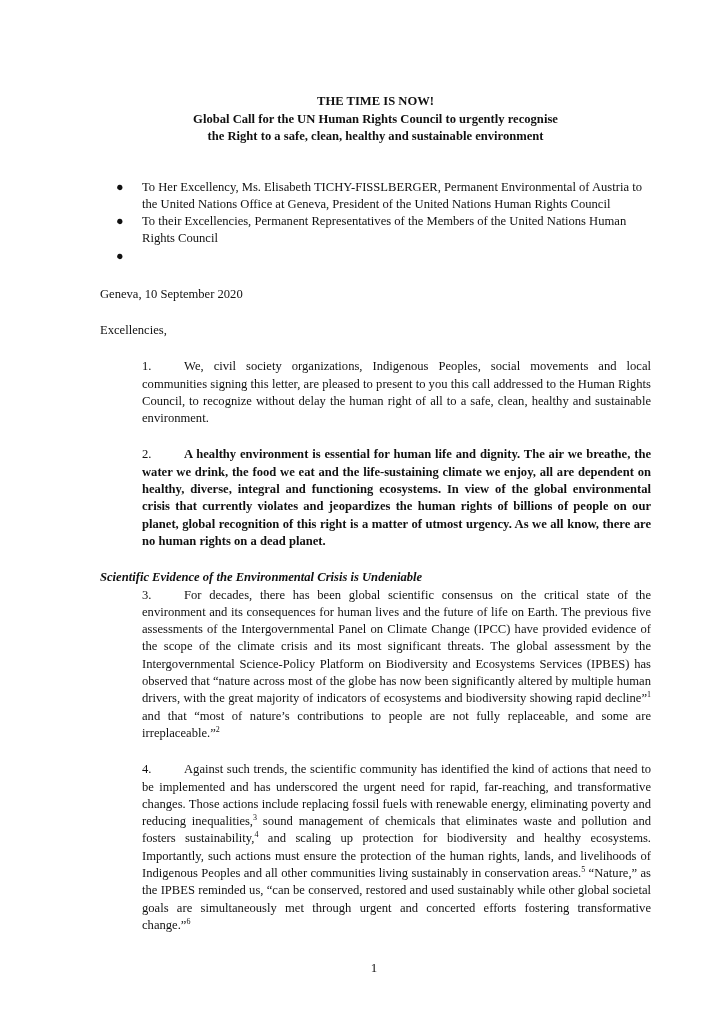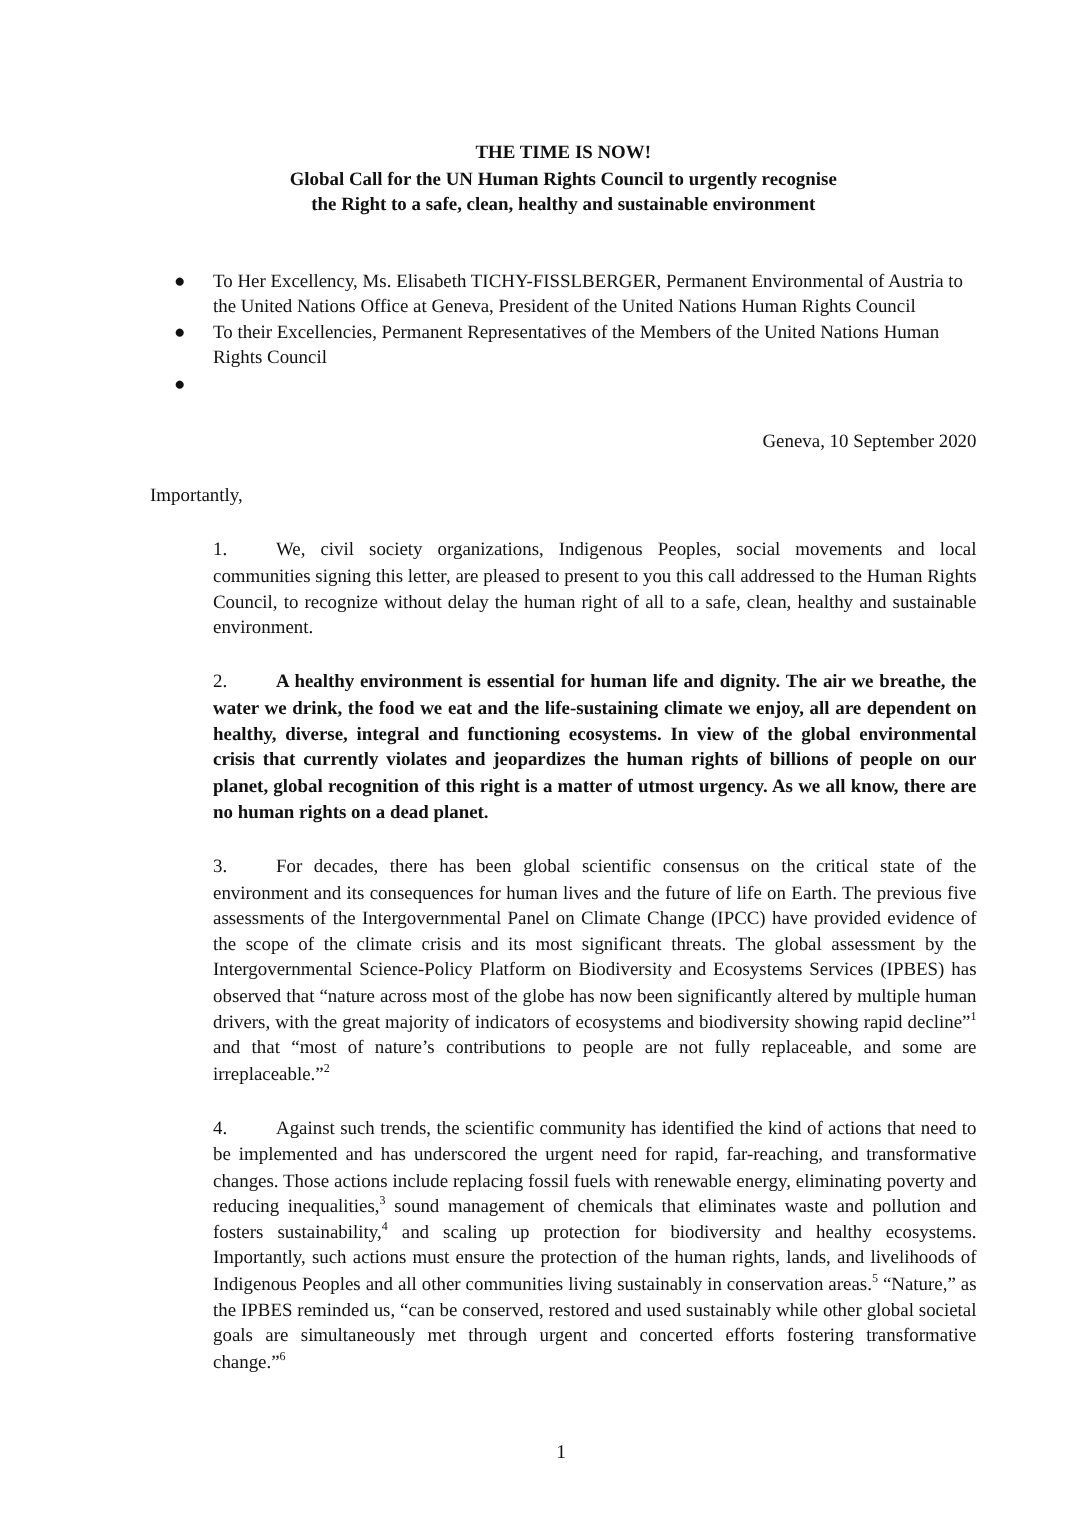--- a/index.html
+++ b/index.html
@@ -5,21 +5,21 @@
   html, body { margin: 0; padding: 0; background: #ffffff; }
   body { width: 724px; height: 1024px; position: relative; overflow: hidden;
          font-family: "Liberation Serif", "DejaVu Serif", serif; color: #111; }
   .page { position: absolute; left: 12px; top: 0; width: 724px; height: 1024px; }
   .content { position: absolute; left: 88px; top: 93px; width: 551px; font-size: 12.6px; line-height: 17.3px; }
   .title-block { text-align: center; font-weight: bold; margin: 0; }
   .title-block div { line-height: 17.5px; }
   .recipients { list-style: none; margin: 33px 0 0 0; padding: 0 0 0 42px; }
   .recipients li { position: relative; margin: 0; text-align: left; }
   .bullet { position: absolute; left: -26px; top: 0; }
-  .date { text-align: right; margin-top: 38px; }
+  .date { text-align: left; margin-top: 38px; }
   .salutation { margin-top: 19px; }
   .para { text-align: justify; margin-top: 19px; margin-left: 42px; }
   .para .num { display: inline-block; width: 42px; }
   .bold { font-weight: bold; }
   .heading { font-style: italic; font-weight: bold; margin-top: 19px; }
   .heading + .para { margin-top: 0; }
   sup { font-size: 8px; line-height: 0; vertical-align: super; }
   .page-number { position: absolute; top: 960px; left: 0; width: 724px; text-align: center; font-size: 13px; }
 </style>
 </head>
@@ -43,30 +43,31 @@
         <span class="bullet">●</span>
         <span>To their Excellencies, Permanent Representatives of the Members of the United Nations Human Rights Council</span>
       </li>
       <li>
         <span class="bullet">●</span>
       </li>
     </ul>
 
     <div class="date">Geneva, 10 September 2020</div>
 
-    <div class="salutation">Importantly,</div>
+    <div class="salutation">Excellencies,</div>
 
     <div class="para">
       <span class="num">1.</span><span>We, civil society organizations, Indigenous Peoples, social movements and local communities signing this letter, are pleased to present to you this call addressed to the Human Rights Council, to recognize without delay the human right of all to a safe, clean, healthy and sustainable environment.</span>
     </div>
 
     <div class="para bold">
       <span class="num" style="font-weight:normal">2.</span><span>A healthy environment is essential for human life and dignity. The air we breathe, the water we drink, the food we eat and the life-sustaining climate we enjoy, all are dependent on healthy, diverse, integral and functioning ecosystems. In view of the global environmental crisis that currently violates and jeopardizes the human rights of billions of people on our planet, global recognition of this right is a matter of utmost urgency. As we all know, there are no human rights on a dead planet.</span>
     </div>
 
+    <div class="heading">Scientific Evidence of the Environmental Crisis is Undeniable</div>
 
     <div class="para">
       <span class="num">3.</span><span>For decades, there has been global scientific consensus on the critical state of the environment and its consequences for human lives and the future of life on Earth. The previous five assessments of the Intergovernmental Panel on Climate Change (IPCC) have provided evidence of the scope of the climate crisis and its most significant threats. The global assessment by the Intergovernmental Science-Policy Platform on Biodiversity and Ecosystems Services (IPBES) has observed that “nature across most of the globe has now been significantly altered by multiple human drivers, with the great majority of indicators of ecosystems and biodiversity showing rapid decline”</span><sup>1</sup><span> and that “most of nature’s contributions to people are not fully replaceable, and some are irreplaceable.”</span><sup>2</sup>
     </div>
 
     <div class="para">
       <span class="num">4.</span><span>Against such trends, the scientific community has identified the kind of actions that need to be implemented and has underscored the urgent need for rapid, far-reaching, and transformative changes. Those actions include replacing fossil fuels with renewable energy, eliminating poverty and reducing inequalities,</span><sup>3</sup><span> sound management of chemicals that eliminates waste and pollution and fosters sustainability,</span><sup>4</sup><span> and scaling up protection for biodiversity and healthy ecosystems. Importantly, such actions must ensure the protection of the human rights, lands, and livelihoods of Indigenous Peoples and all other communities living sustainably in conservation areas.</span><sup>5</sup><span> “Nature,” as the IPBES reminded us, “can be conserved, restored and used sustainably while other global societal goals are simultaneously met through urgent and concerted efforts fostering transformative change.”</span><sup>6</sup>
     </div>
 
   </div>

